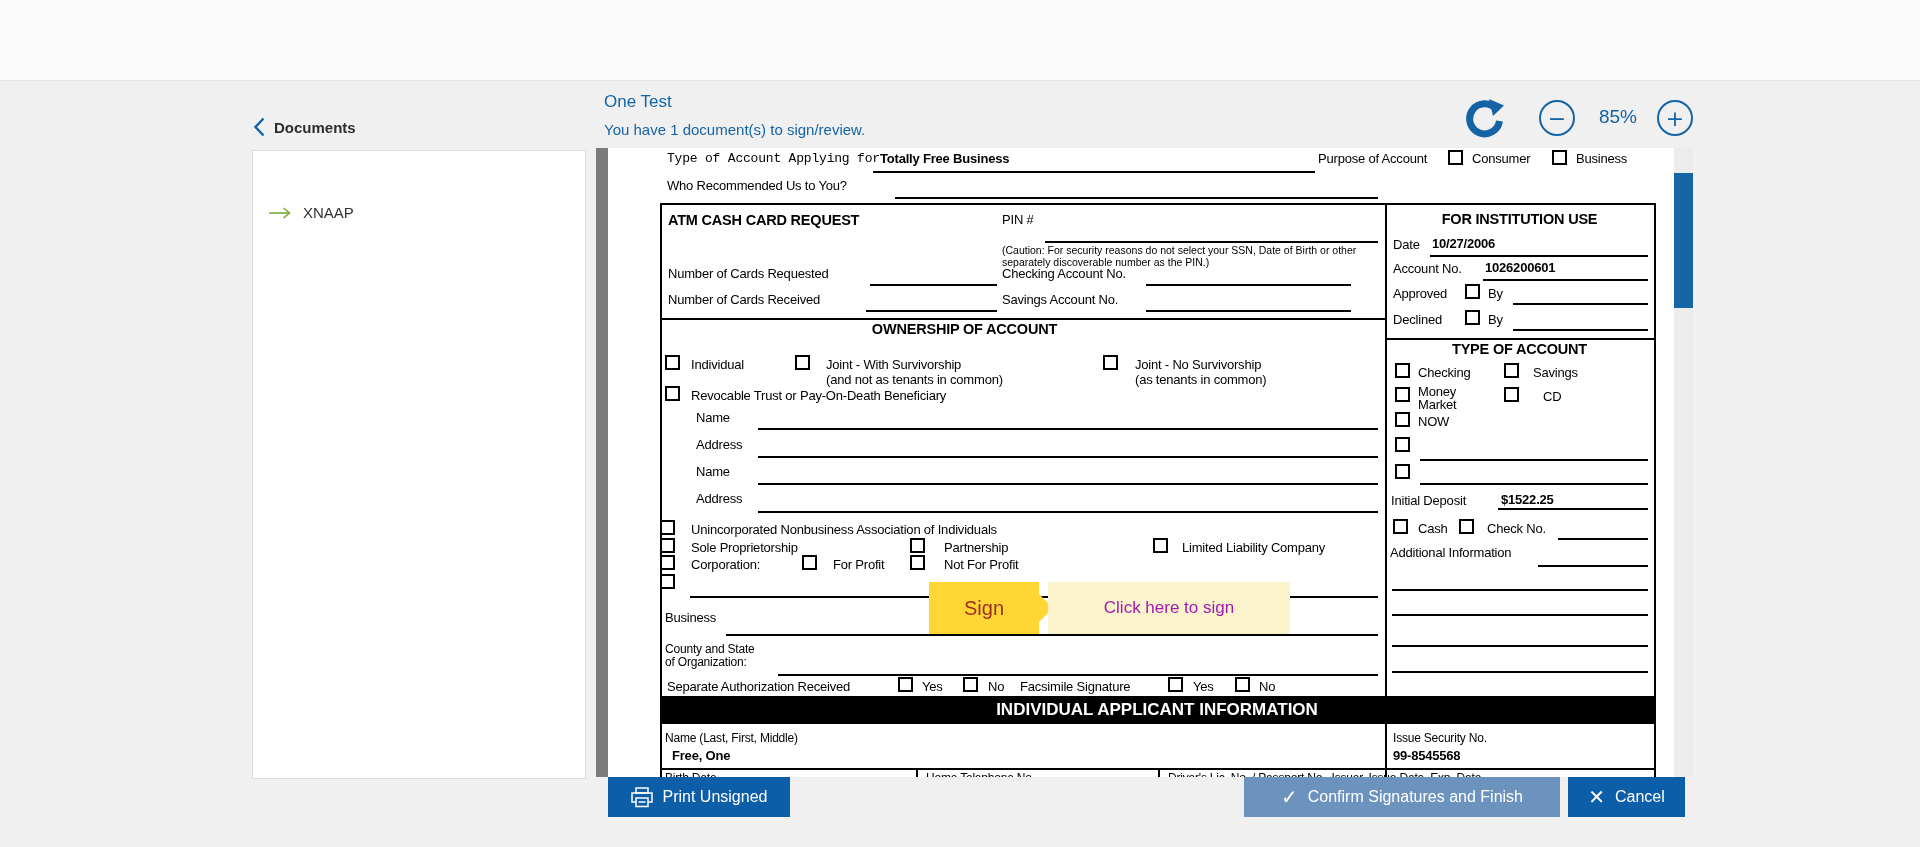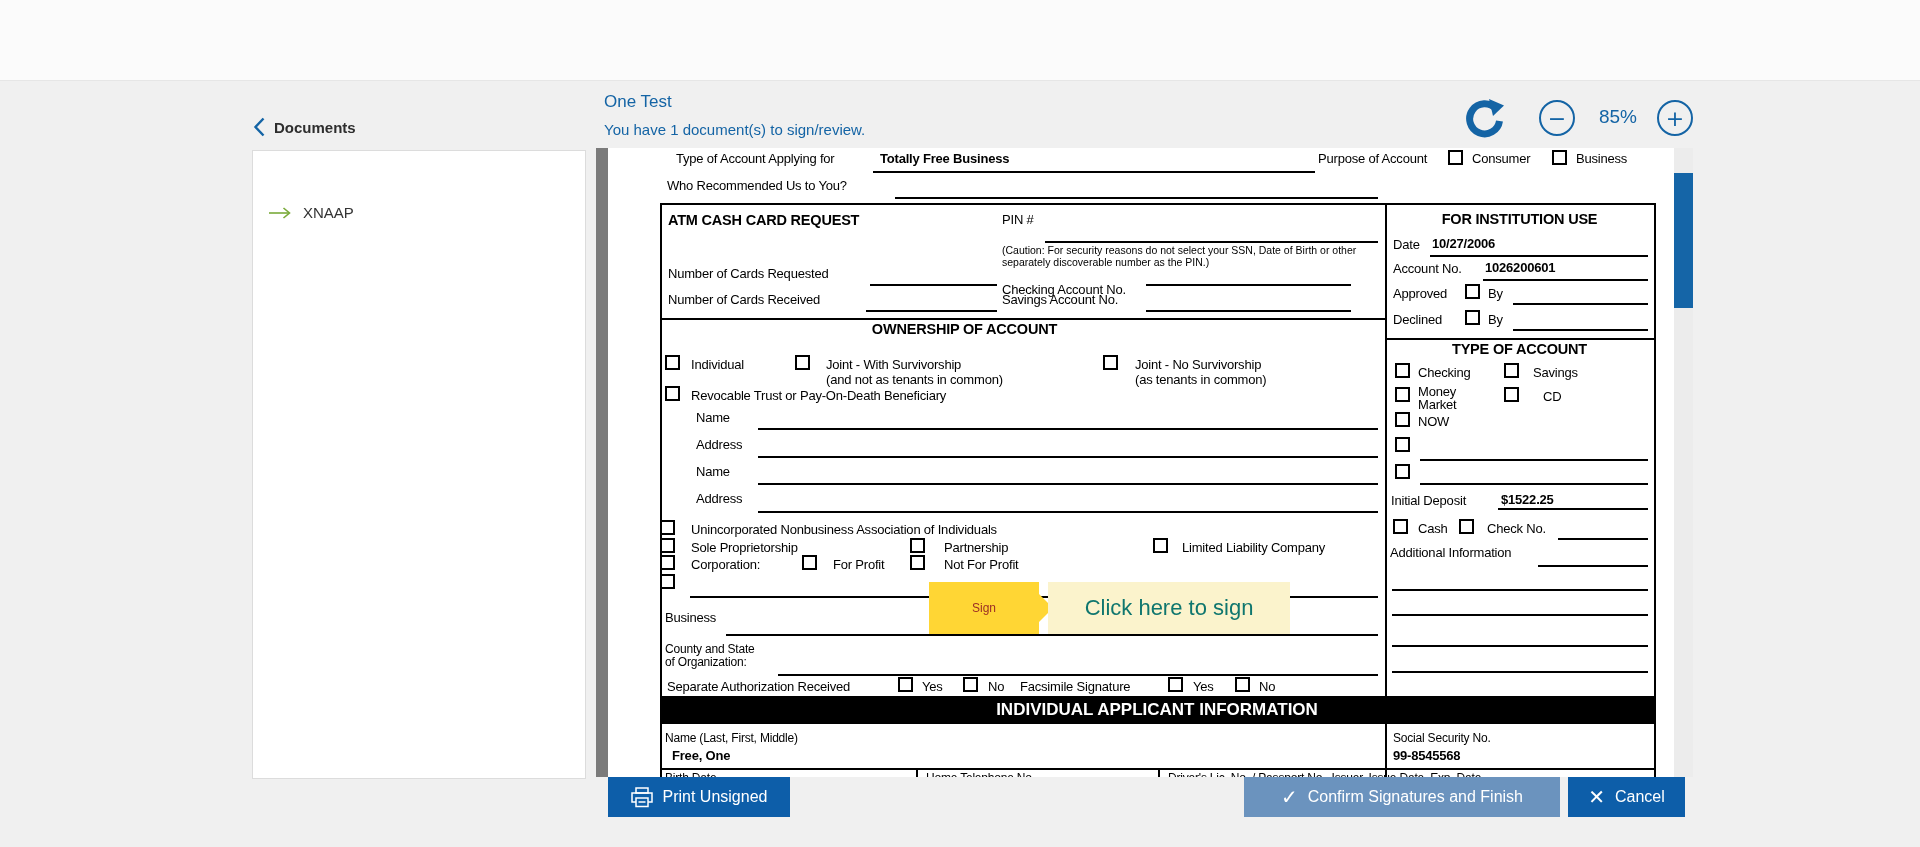--- a/index.html
+++ b/index.html
@@ -31,24 +31,24 @@
   .f10 { font-size:10.5px; }
   .fb { font-weight:bold; }
   .ft { font-size:14.5px; font-weight:bold; letter-spacing:-0.2px; white-space:nowrap; }
   .ctr { text-align:center; white-space:nowrap; }
   .cb { width:15px; height:15px; border:2px solid #000; background:#fff; }
   .ln { height:0; border-top:2px solid #000; }
   .vln { width:0; border-left:2px solid #000; }
   .blackbar { background:#000; color:#fff; font-weight:bold; font-size:17px; text-align:center; }
   
   .sign-tab { left:321px; top:434px; width:110px; height:52px; background:#ffd634; display:flex; align-items:center; justify-content:center; cursor:pointer; }
-  .sign-tab-label { color:#9c2f26; font-size:12px; position:static !important; }
+  .sign-tab-label { color:#9c2f26; font-size:20px; position:static !important; }
   .sign-tab::after { content:""; position:absolute; left:110px; top:12px; border-left:14px solid #ffd634; border-top:14px solid transparent; border-bottom:14px solid transparent; }
   .sign-prompt { left:440px; top:434px; width:242px; height:52px; background:#fbf3cc; display:flex; align-items:center; justify-content:center; cursor:pointer; }
-  .sign-prompt-label { color:#0f766e; font-size:22px; position:static !important; }
+  .sign-prompt-label { color:#a21caf; font-size:17px; position:static !important; }
   
   .btn { position:absolute; top:777px; height:40px; display:flex; align-items:center; justify-content:center; gap:10px; color:#fff; font-size:16px; cursor:pointer; }
   .btn-print { left:608px; width:182px; background:#0d5ea9; }
   .btn-confirm { left:1244px; width:316px; background:#6b93be; }
   .btn-cancel { left:1568px; width:117px; background:#0d5ea9; }
   .btn .glyph { font-family:"DejaVu Sans",sans-serif; font-size:20px; font-weight:normal; }
 </style>
 </head>
 <body>
 
@@ -92,21 +92,21 @@
   </div>
 </div>
 
 <div class="abs doc-strip"></div>
 <div class="abs scroll-track">
   <div class="scroll-thumb"></div>
 </div>
 
 <div class="abs page">
 
-  <div class="fl" style="left:68px; top:3px;">Type of Account Applying for</div>
+  <div class="fl" style="left:59px; top:3px;font-family:Liberation Mono, monospace;">Type of Account Applying for</div>
   <div class="fl fb" style="left:272px; top:3px;">Totally Free Business</div>
   <div class="ln" style="left:265px; top:23px; width:442px;"></div>
   <div class="fl" style="left:710px; top:3px;">Purpose of Account</div>
   <div class="cb" style="left:840px; top:2px;"></div>
   <div class="fl" style="left:864px; top:3px;">Consumer</div>
   <div class="cb" style="left:944px; top:2px;"></div>
   <div class="fl" style="left:968px; top:3px;">Business</div>
   <div class="fl" style="left:59px; top:30px;">Who Recommended Us to You?</div>
   <div class="ln" style="left:287px; top:49px; width:483px;"></div>
 
@@ -115,21 +115,21 @@
   <div class="vln" style="left:1046px; top:55px; height:574px;"></div>
   <div class="vln" style="left:777px; top:55px; height:574px;"></div>
 
   <div class="ft" style="left:60px; top:64px;">ATM CASH CARD REQUEST</div>
   <div class="fl" style="left:394px; top:64px;">PIN #</div>
   <div class="ln" style="left:437px; top:93px; width:333px;"></div>
   <div class="f10" style="left:394px; top:96px;">(Caution: For security reasons do not select your SSN, Date of Birth or other</div>
   <div class="f10" style="left:394px; top:108px;">separately discoverable number as the PIN.)</div>
   <div class="fl" style="left:60px; top:118px;">Number of Cards Requested</div>
   <div class="ln" style="left:262px; top:136px; width:127px;"></div>
-  <div class="fl" style="left:394px; top:118px;margin-top:16px;">Checking Account No.</div>
+  <div class="fl" style="left:394px; top:118px;">Checking Account No.</div>
   <div class="ln" style="left:538px; top:136px; width:205px;"></div>
   <div class="fl" style="left:60px; top:144px;">Number of Cards Received</div>
   <div class="ln" style="left:258px; top:162px; width:131px;"></div>
   <div class="fl" style="left:394px; top:144px;">Savings Account No.</div>
   <div class="ln" style="left:538px; top:162px; width:205px;"></div>
 
   <div class="ft ctr" style="left:777px; top:63px; width:269px;">FOR INSTITUTION USE</div>
   <div class="fl" style="left:785px; top:89px;">Date</div>
   <div class="fl fb" style="left:824px; top:88px;">10/27/2006</div>
   <div class="ln" style="left:822px; top:107px; width:218px;"></div>
@@ -202,21 +202,21 @@
   <div class="fl" style="left:380px; top:531px;">No</div>
   <div class="fl" style="left:412px; top:531px;">Facsimile Signature</div>
   <div class="cb" style="left:560px; top:529px;"></div>
   <div class="fl" style="left:585px; top:531px;">Yes</div>
   <div class="cb" style="left:627px; top:529px;"></div>
   <div class="fl" style="left:651px; top:531px;">No</div>
 
   <div class="blackbar" style="left:52px; top:548px; width:994px; height:28px; line-height:28px;">INDIVIDUAL APPLICANT INFORMATION</div>
   <div class="fl f12" style="left:57px; top:583px;">Name (Last, First, Middle)</div>
   <div class="fl fb" style="left:64px; top:600px;">Free, One</div>
-  <div class="fl f12" style="left:785px; top:583px;">Social Security No.</div>
+  <div class="fl f12" style="left:785px; top:583px;">Issue Security No.</div>
   <div class="fl fb" style="left:785px; top:600px;">99-8545568</div>
   <div class="ln" style="left:52px; top:620px; width:994px;"></div>
   <div class="fl f12" style="left:57px; top:623px;">Birth Date</div>
   <div class="vln" style="left:308px; top:620px; height:9px;"></div>
   <div class="fl f12" style="left:318px; top:623px;">Home Telephone No.</div>
   <div class="vln" style="left:550px; top:620px; height:9px;"></div>
   <div class="fl f12" style="left:560px; top:623px;">Driver's Lic. No. / Passport No., Issuer, Issue Date, Exp. Date</div>
 
   <div class="ft ctr" style="left:777px; top:193px; width:269px;">TYPE OF ACCOUNT</div>
   <div class="cb" style="left:787px; top:215px;"></div>

